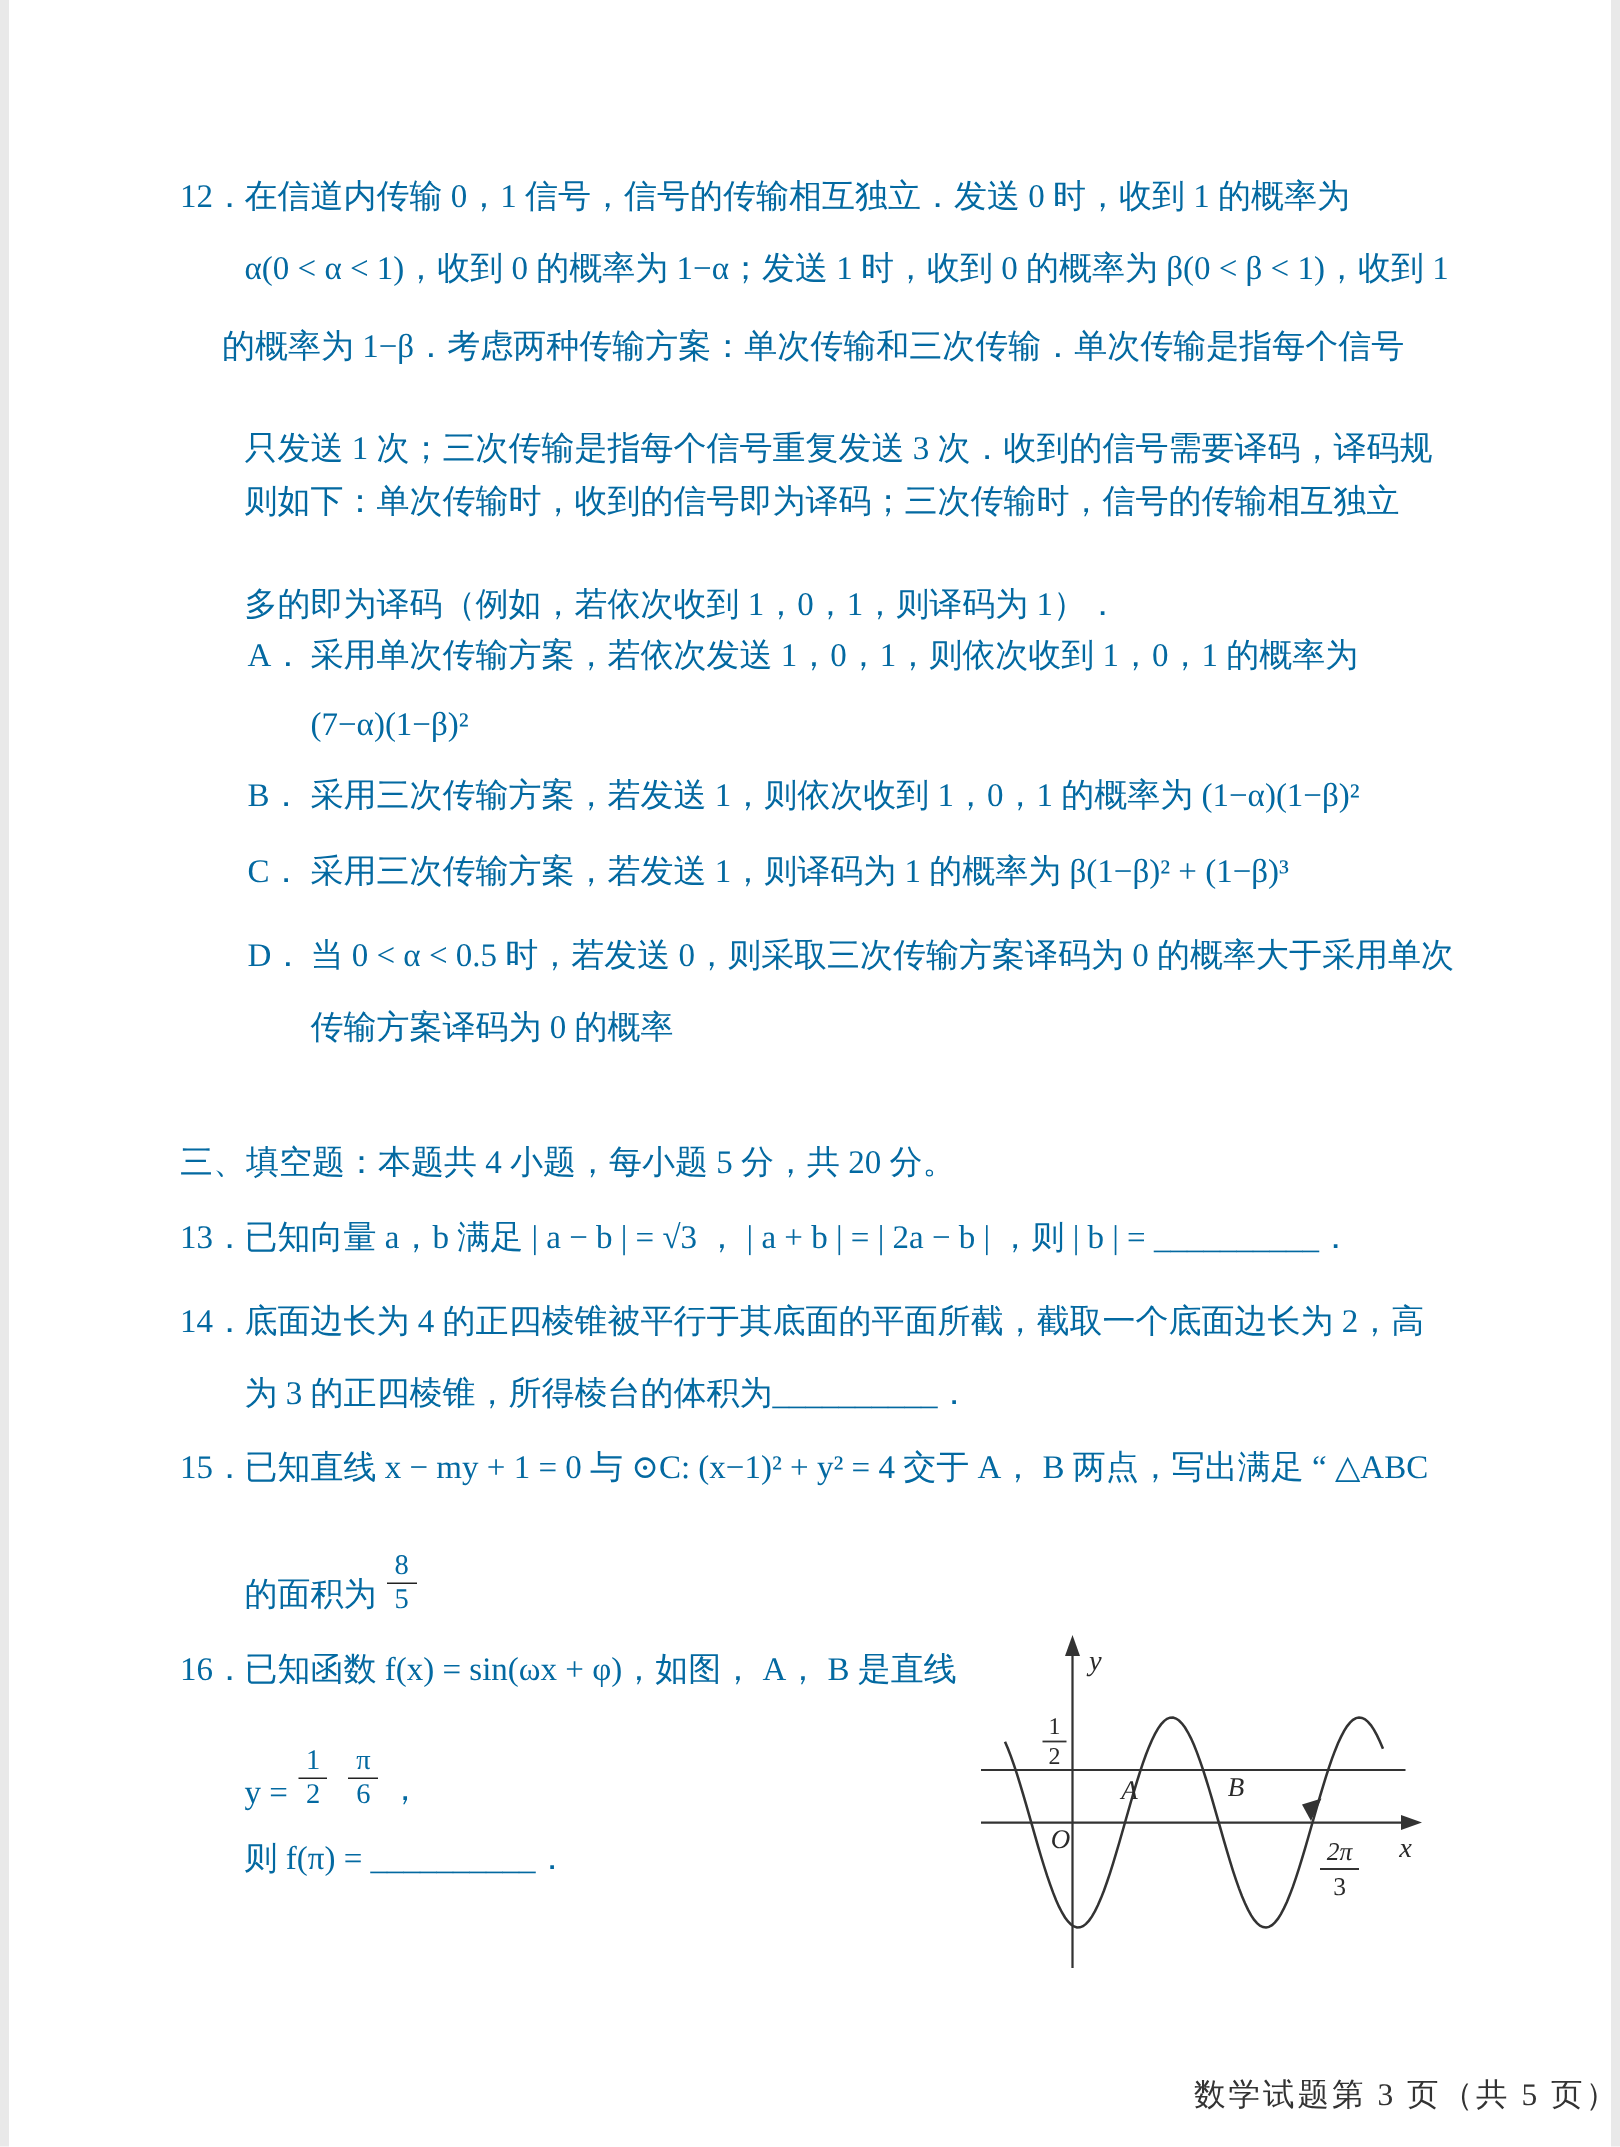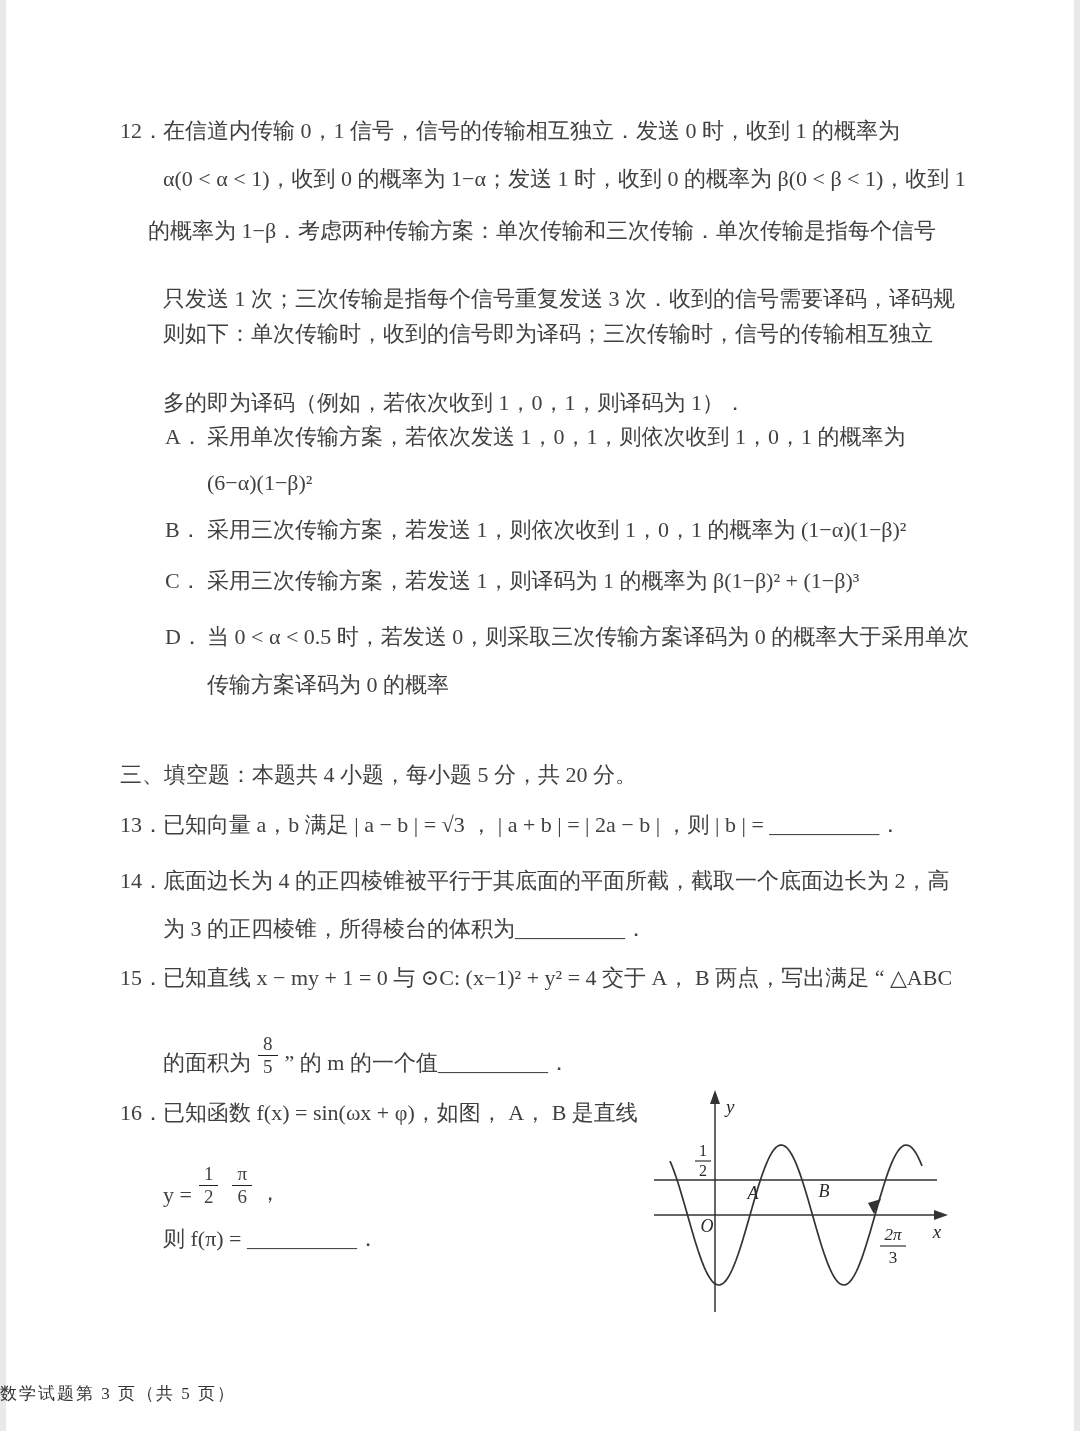--- a/index.html
+++ b/index.html
@@ -5,68 +5,67 @@
   html,body{margin:0;padding:0}
   body{
     width:1080px;height:1431px;position:relative;
     background:#ffffff;color:#222;
     font-family:"Liberation Serif","DejaVu Serif",serif;
     overflow:hidden;
   }
   .edge{position:absolute;top:0;bottom:0;width:6px;background:#e9e9e9}
   .edge.left{left:0}
   .edge.right{right:0}
-  .line{position:absolute;white-space:nowrap;font-size:22px;height:30px;line-height:30px;color:#404040}
+  .line{position:absolute;white-space:nowrap;font-size:22px;height:30px;line-height:30px;color:#0369a1}
   .qnum{display:inline-block;width:43px}
   .optlabel{display:inline-block;width:42px}
   .bold{font-weight:normal}
   .fracline{display:flex;align-items:flex-end;line-height:normal}
   .frac{display:inline-flex;flex-direction:column;align-items:center;margin:0 7px;font-size:19px;line-height:1.1}
   .frac .fnum{padding:0 5px}
   .frac .fden{border-top:1.5px solid #222;padding:1px 5px 0}
-  .footer{position:absolute;top:1382px;left:0;width:100%;text-align:left;font-size:17px;letter-spacing:2px;color:#333}
+  .footer{position:absolute;top:1382px;left:0;width:100%;text-align:right;font-size:21px;letter-spacing:2px;color:#333}
   .figwrap{position:absolute;left:640px;top:1080px;width:330px;height:240px}
   svg text{font-family:"Liberation Serif","DejaVu Serif",serif;fill:#2a2a2a}
   svg .ital{font-style:italic}
 </style>
 </head>
 <body>
 
 <div class="edge left"></div>
 <div class="edge right"></div>
 
 <div class="line" style="top:116px;left:120px"><span class="qnum">12．</span><span>在信道内传输 0，1 信号，信号的传输相互独立．发送 0 时，收到 1 的概率为</span></div>
 <div class="line" style="top:164px;left:163px"><span>α(0 &lt; α &lt; 1)，收到 0 的概率为 1−α；发送 1 时，收到 0 的概率为 β(0 &lt; β &lt; 1)，收到 1</span></div>
 <div class="line" style="top:216px;left:148px"><span>的概率为 1−β．考虑两种传输方案：单次传输和三次传输．单次传输是指每个信号</span></div>
 <div class="line" style="top:284px;left:163px"><span>只发送 1 次；三次传输是指每个信号重复发送 3 次．收到的信号需要译码，译码规</span></div>
 <div class="line" style="top:319px;left:163px"><span>则如下：单次传输时，收到的信号即为译码；三次传输时，信号的传输相互独立</span></div>
 <div class="line" style="top:388px;left:163px"><span>多的即为译码（例如，若依次收到 1，0，1，则译码为 1）．</span></div>
 
 <div class="line" style="top:422px;left:165px"><span class="optlabel">A．</span><span>采用单次传输方案，若依次发送 1，0，1，则依次收到 1，0，1 的概率为</span></div>
-<div class="line" style="top:468px;left:207px"><span>(6−α)(1−β)²</span></div>
+<div class="line" style="top:468px;left:207px"><span>(7−α)(1−β)²</span></div>
 <div class="line" style="top:515px;left:165px"><span class="optlabel">B．</span><span>采用三次传输方案，若发送 1，则依次收到 1，0，1 的概率为 (1−α)(1−β)²</span></div>
 <div class="line" style="top:566px;left:165px"><span class="optlabel">C．</span><span>采用三次传输方案，若发送 1，则译码为 1 的概率为 β(1−β)² + (1−β)³</span></div>
 <div class="line" style="top:622px;left:165px"><span class="optlabel">D．</span><span>当 0 &lt; α &lt; 0.5 时，若发送 0，则采取三次传输方案译码为 0 的概率大于采用单次</span></div>
 <div class="line" style="top:670px;left:207px"><span>传输方案译码为 0 的概率</span></div>
 
 <div class="line bold" style="top:760px;left:120px"><span>三、填空题：本题共 4 小题，每小题 5 分，共 20 分。</span></div>
 
 <div class="line" style="top:810px;left:120px"><span class="qnum">13．</span><span>已知向量 a，b 满足 | a − b | = √3 ， | a + b | = | 2a − b | ，则 | b | = __________．</span></div>
 
 <div class="line" style="top:866px;left:120px"><span class="qnum">14．</span><span>底面边长为 4 的正四棱锥被平行于其底面的平面所截，截取一个底面边长为 2，高</span></div>
 <div class="line" style="top:914px;left:163px"><span>为 3 的正四棱锥，所得棱台的体积为__________．</span></div>
 
 <div class="line" style="top:963px;left:120px"><span class="qnum">15．</span><span>已知直线 x − my + 1 = 0 与 ⊙C: (x−1)² + y² = 4 交于 A， B 两点，写出满足 “ △ABC</span></div>
 <div class="line fracline" style="top:1012px;left:163px;height:66px">
   <span>的面积为</span>
   <span class="frac">
       <span class="fnum">8</span>
       <span class="fden">5</span>
     </span>
-  <span>” 的 m 的一个值__________．</span>
 </div>
 
 <div class="line" style="top:1098px;left:120px"><span class="qnum">16．</span><span>已知函数 f(x) = sin(ωx + φ)，如图， A， B 是直线</span></div>
 <div class="line fracline" style="top:1144px;left:163px;height:64px">
   <span>y =</span>
   <span class="frac">
       <span class="fnum">1</span>
       <span class="fden">2</span>
     </span>
   <span class="frac">

